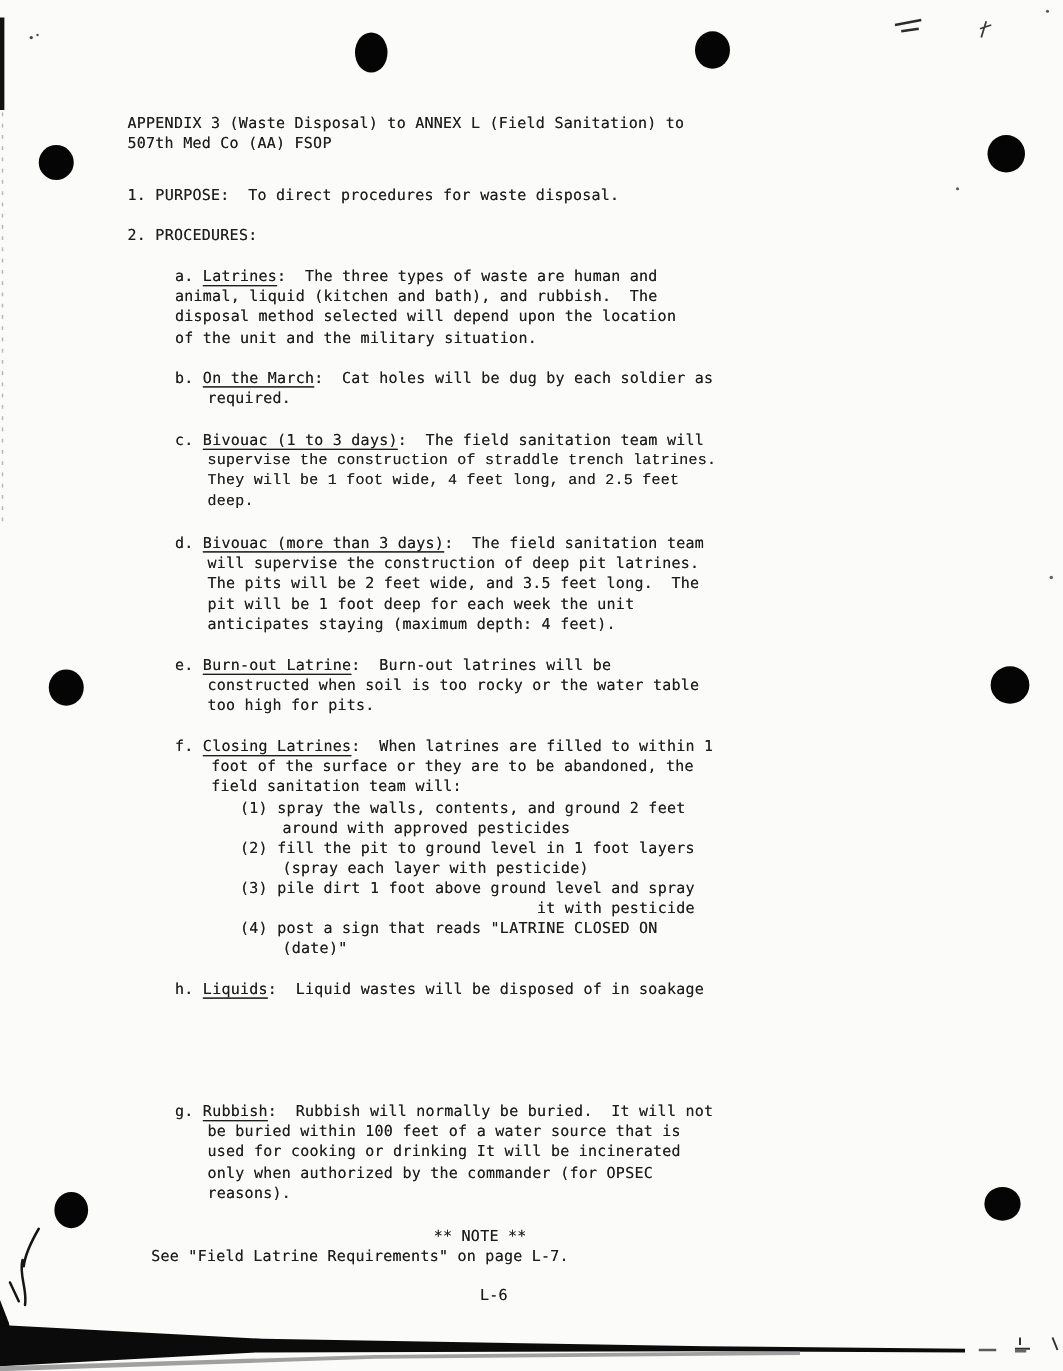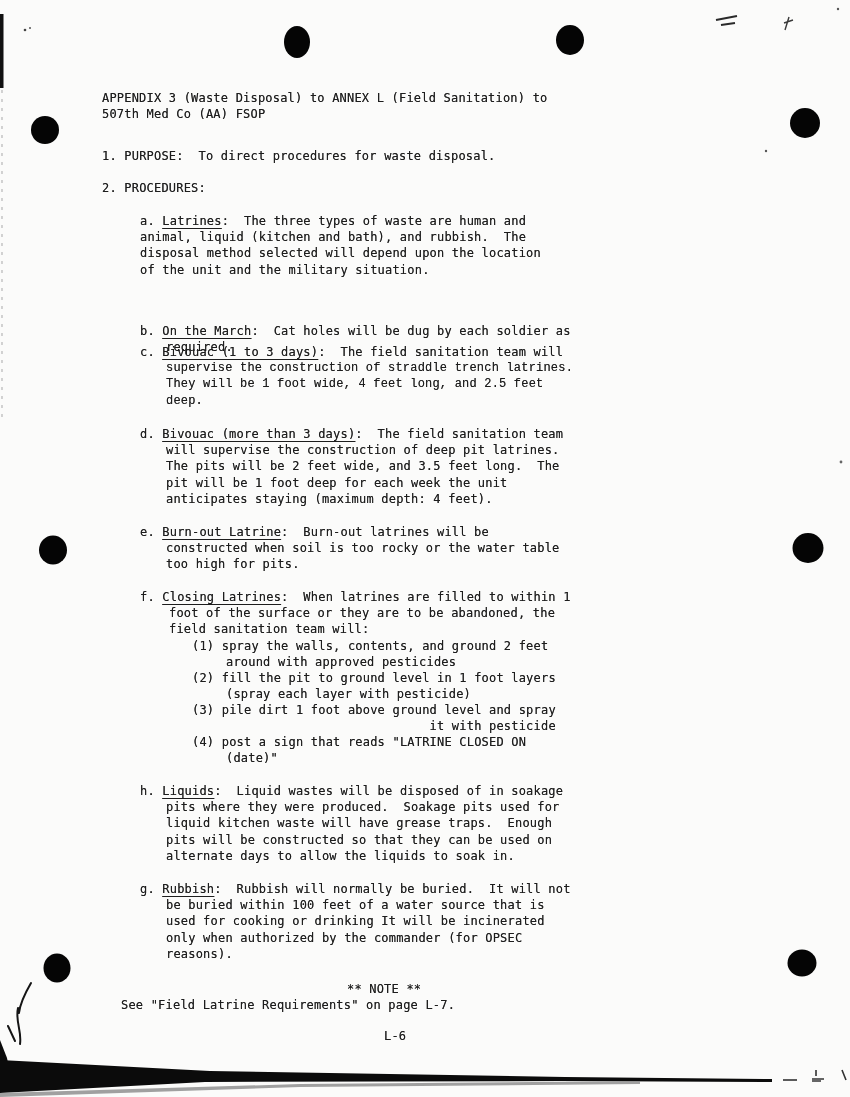--- a/index.html
+++ b/index.html
@@ -44,21 +44,21 @@
     <div class="ln"><span class="t">2. </span><span class="t u"></span><span class="t">PROCEDURES:</span></div>
   </div>
 
   <div class="par" style="top:210px;left:140px;">
     <div class="ln"><span class="t">a. </span><span class="t u">Latrines</span><span class="t">:  The three types of waste are human and</span></div>
     <div class="t rest" style="">animal, liquid (kitchen and bath), and rubbish.  The
 disposal method selected will depend upon the location
 of the unit and the military situation.</div>
   </div>
 
-  <div class="par" style="top:291px;left:140px;margin-top:29px;">
+  <div class="par" style="top:291px;left:140px;">
     <div class="ln"><span class="t">b. </span><span class="t u">On the March</span><span class="t">:  Cat holes will be dug by each soldier as</span></div>
     <div class="t rest" style="margin-left:26px;">required.</div>
   </div>
 
   <div class="par" style="top:341px;left:140px;">
     <div class="ln"><span class="t">c. </span><span class="t u">Bivouac (1 to 3 days)</span><span class="t">:  The field sanitation team will</span></div>
     <div class="t rest" style="margin-left:26px;font-family:Liberation Mono, monospace;">supervise the construction of straddle trench latrines.
 They will be 1 foot wide, 4 feet long, and 2.5 feet
 deep.</div>
   </div>
@@ -95,24 +95,20 @@
     <div class="ln"><span class="t">(3) </span><span class="t">pile dirt 1 foot above ground level and spray</span></div>
     <div class="t rest" style="margin-left:18px;text-align:right;">it with pesticide</div>
   </div>
   <div class="par" style="top:731px;left:192px;">
     <div class="ln"><span class="t">(4) </span><span class="t">post a sign that reads "LATRINE CLOSED ON</span></div>
     <div class="t rest" style="margin-left:34px;">(date)"</div>
   </div>
 
   <div class="par" style="top:780px;left:140px;">
     <div class="ln"><span class="t">h. </span><span class="t u">Liquids</span><span class="t">:  Liquid wastes will be disposed of in soakage</span></div>
-    <div class="t rest" style="margin-left:26px;">pits where they were produced.  Soakage pits used for
-liquid kitchen waste will have grease traps.  Enough
-pits will be constructed so that they can be used on
-alternate days to allow the liquids to soak in.</div>
   </div>
 
   <div class="par" style="top:878px;left:140px;">
     <div class="ln"><span class="t">g. </span><span class="t u">Rubbish</span><span class="t">:  Rubbish will normally be buried.  It will not</span></div>
     <div class="t rest" style="margin-left:26px;">be buried within 100 feet of a water source that is
 used for cooking or drinking It will be incinerated
 only when authorized by the commander (for OPSEC
 reasons).</div>
   </div>
 

